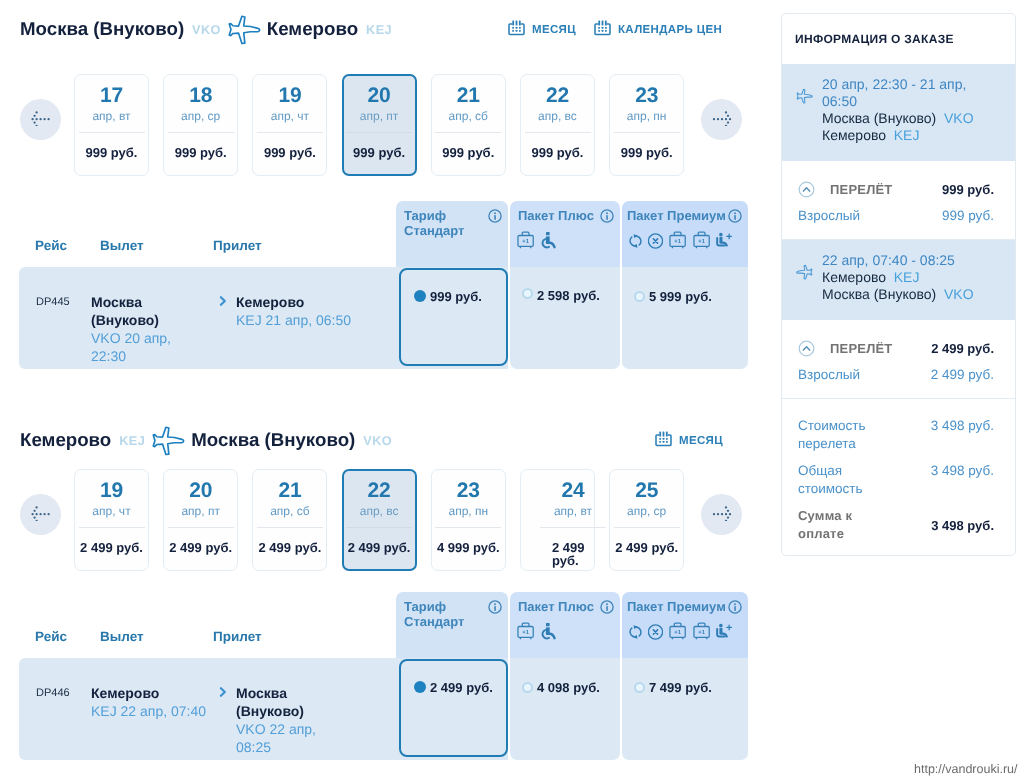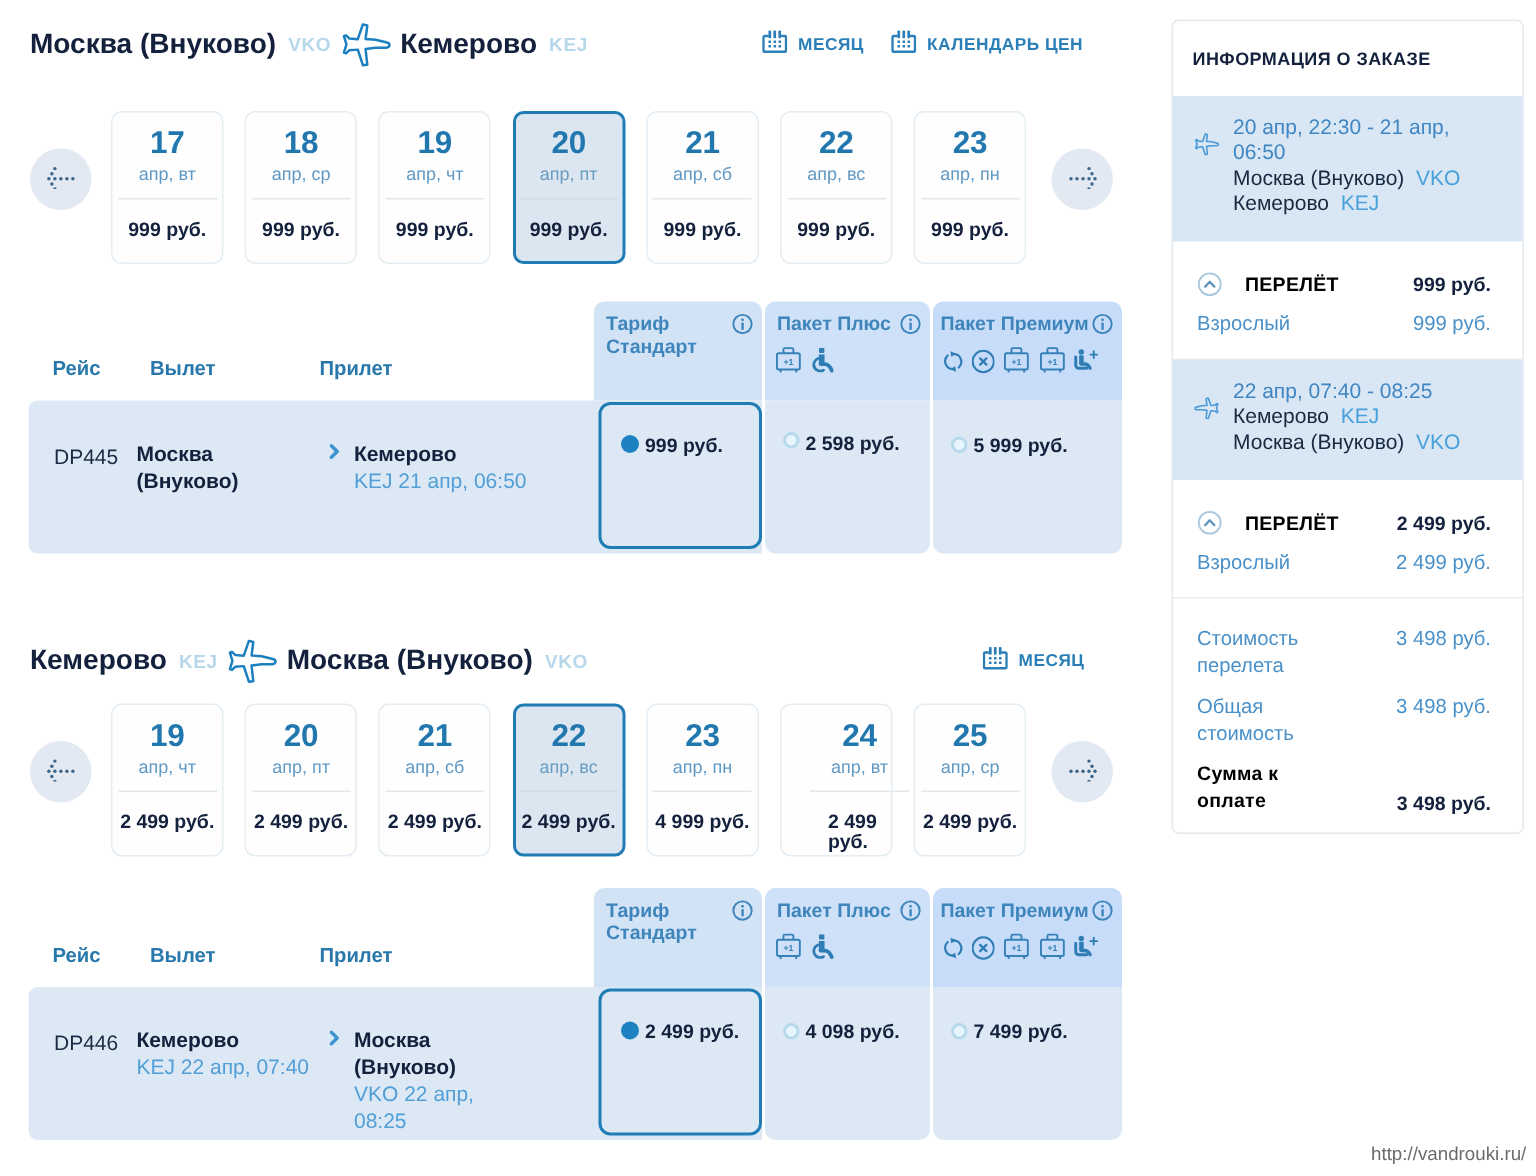--- a/index.html
+++ b/index.html
@@ -27,38 +27,38 @@
   .date-card .d-sep{width:66px;height:1px;background:#e2e8ee;margin-top:10px;}
   .date-card .d-price{font-size:13px;font-weight:bold;color:#14213d;margin-top:13px;line-height:13px;}
   .date-card.sel{border:2px solid #1f7cb4;background:#dbe6f1;}
   .date-card.sel .d-num{margin-top:11px;}
   .date-card.sel .d-sub{color:#6a9cc0;}
   .date-card.sel .d-sep{background:#cfdbe6;}
 
   
   .col-head{font-size:13.5px;font-weight:bold;color:#2878ac;}
   .flight-row{background:#dce9f5;border-radius:6px;}
-  .fnum{font-size:14px;color:#1a2c43;}
+  .fnum{font-size:11px;color:#1a2c43;}
   .fcity{font-size:14px;font-weight:bold;color:#14213d;line-height:18px;}
   .fmeta{font-size:14px;color:#529ed7;line-height:18px;}
 
   .pkg-head{box-sizing:border-box;border-radius:7px 7px 0 0;padding:8px 6px 0 8px;}
   .pkg-title{font-size:13px;font-weight:bold;color:#3e85bb;line-height:14.5px;white-space:nowrap;}
   .price-cell{font-size:13px;font-weight:bold;color:#14213d;}
   .radio-on{width:12px;height:12px;border-radius:50%;background:#1f82c0;}
   .radio-off{width:7px;height:7px;border-radius:50%;border:2.5px solid #b7d9ec;background:#e9f5fc;}
 
   
   .side{position:absolute;border:1px solid #e2e9ef;border-radius:5px;background:#fff;overflow:hidden;}
   .side-title{font-size:12px;font-weight:bold;color:#14213d;letter-spacing:0.3px;}
   .seg{background:#d9e7f5;}
   .seg-txt{font-size:14px;color:#3f86c2;line-height:17px;}
   .seg-city{font-size:14px;color:#16293f;line-height:17px;white-space:nowrap;}
   .seg-code{color:#49a0db;}
-  .row-lab{font-size:13px;font-weight:bold;color:#000000;letter-spacing:0.2px;}
+  .row-lab{font-size:13px;font-weight:bold;color:#737373;letter-spacing:0.2px;}
   .row-val{font-size:13px;font-weight:bold;color:#14213d;}
   .row-sub{font-size:13.5px;color:#4a91c9;line-height:18px;}
   .hr{height:1px;background:#e4ecf2;}
   .wm{font-size:12.5px;color:#6b6b6b;}
 </style>
 </head>
 <body>
 
 <div class="abs" style="left:20px;top:13px;">
   <div class="route-head">
@@ -287,20 +287,21 @@
     <div class="abs col-head" style="left:35px;top:238px;">Рейс</div>
     <div class="abs col-head" style="left:100px;top:238px;">Вылет</div>
     <div class="abs col-head" style="left:213px;top:238px;">Прилет</div>
     <div class="abs flight-row" style="left:19px;top:267px;width:377px;height:102px;border-radius:6px 0 0 6px;"></div>
     <div class="abs" style="left:396px;top:267px;width:112px;height:102px;background:#dce9f5;"></div>
     <div class="abs" style="left:510px;top:267px;width:110px;height:102px;background:#dce9f5;border-radius:0 0 7px 7px;"></div>
     <div class="abs" style="left:622px;top:267px;width:126px;height:102px;background:#dce9f5;border-radius:0 0 7px 7px;"></div>
     <div class="abs fnum" style="left:36px;top:296px;">DP445</div>
     <div class="abs" style="left:91px;top:293px;width:118px;">
       <div class="fcity">Москва (Внуково)</div>
+      <div class="fmeta">VKO 20 апр, 22:30</div>
     </div>
     <div class="abs" style="left:219px;top:294px;"><svg width="9" height="12" viewBox="0 0 9 12" fill="none" stroke="#3e94cf" stroke-width="2.3" stroke-linecap="round" stroke-linejoin="round">
         <path d="M1.9 2.2 L5.8 6.0 L1.9 9.8"></path>
       </svg></div>
     <div class="abs" style="left:236px;top:293px;width:118px;">
       <div class="fcity">Кемерово</div>
       <div class="fmeta">KEJ 21 апр, 06:50</div>
     </div>
     <div class="abs" style="left:414px;top:288px;height:16px;display:flex;align-items:center;gap:4px;">
       <span class="radio-on"></span>
@@ -618,21 +619,21 @@
       <div class="hr"></div>
       <div style="padding:18px 21px 12px 16px;">
         <div style="display:flex;margin-top:0px;align-items:flex-start;">
           <span class="row-sub" style="width:74px;line-height:18px;">Стоимость перелета</span>
           <span class="row-sub" style="margin-left:auto;">3 498 руб.</span>
         </div>
         <div style="display:flex;margin-top:9px;align-items:flex-start;">
           <span class="row-sub" style="width:74px;line-height:18px;">Общая стоимость</span>
           <span class="row-sub" style="margin-left:auto;">3 498 руб.</span>
         </div>
-        <div style="display:flex;margin-top:9px;align-items:flex-end;">
+        <div style="display:flex;margin-top:9px;align-items:center;">
           <span class="row-lab" style="width:74px;line-height:18px;">Сумма к оплате</span>
           <span class="row-val" style="margin-left:auto;">3 498 руб.</span>
         </div>
       </div>
     </div>
   </div>
 
 <div class="abs wm" style="left:914px;top:762px;">http://vandrouki.ru/</div>
 
 </body></html>

